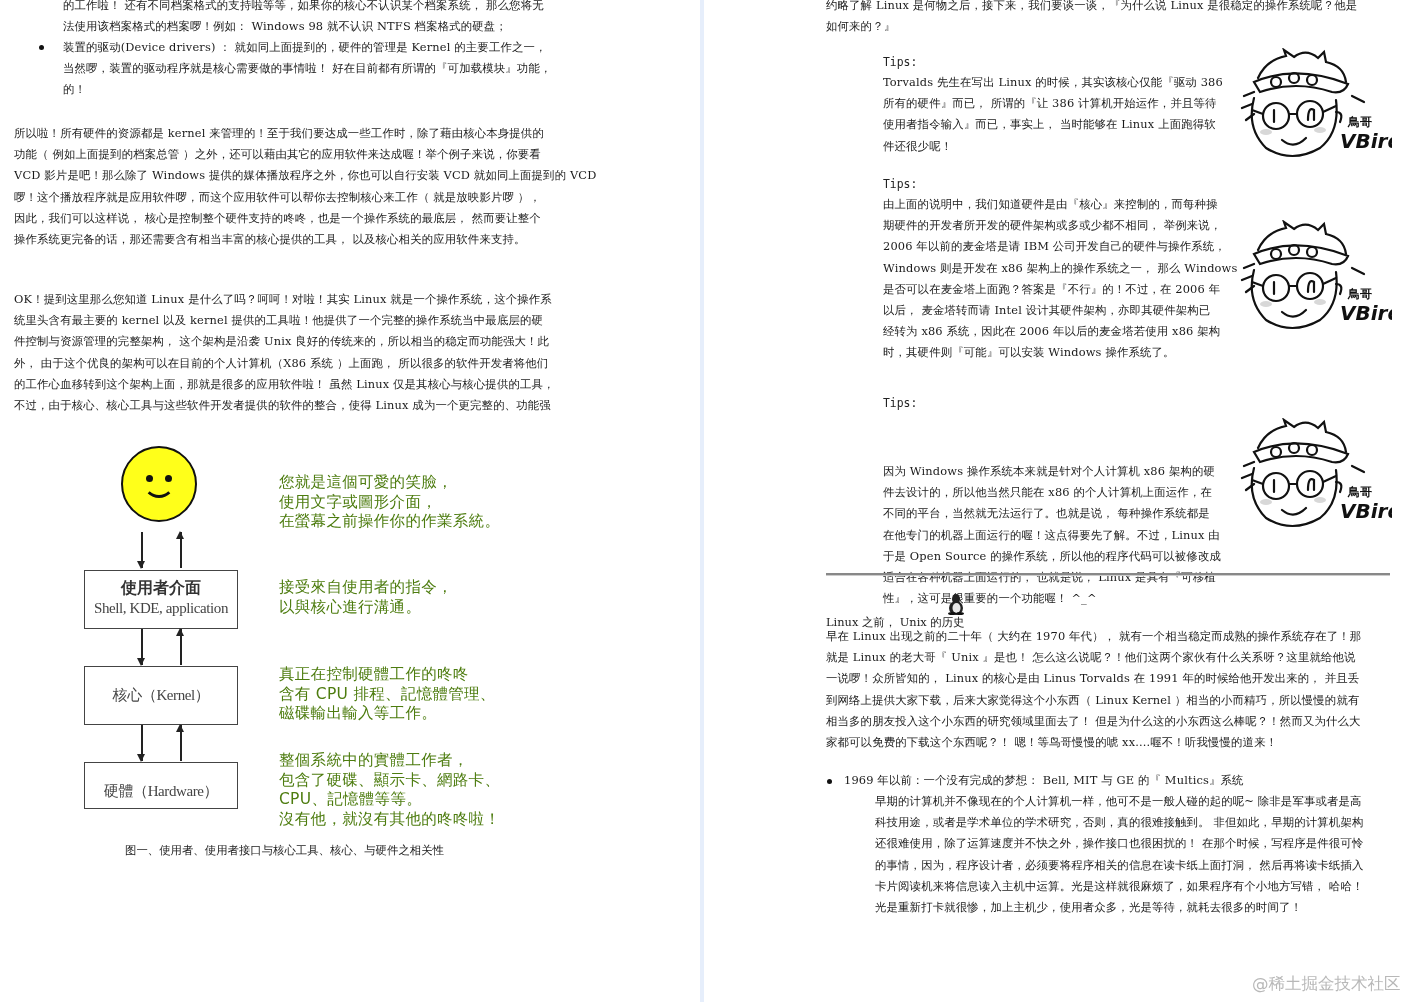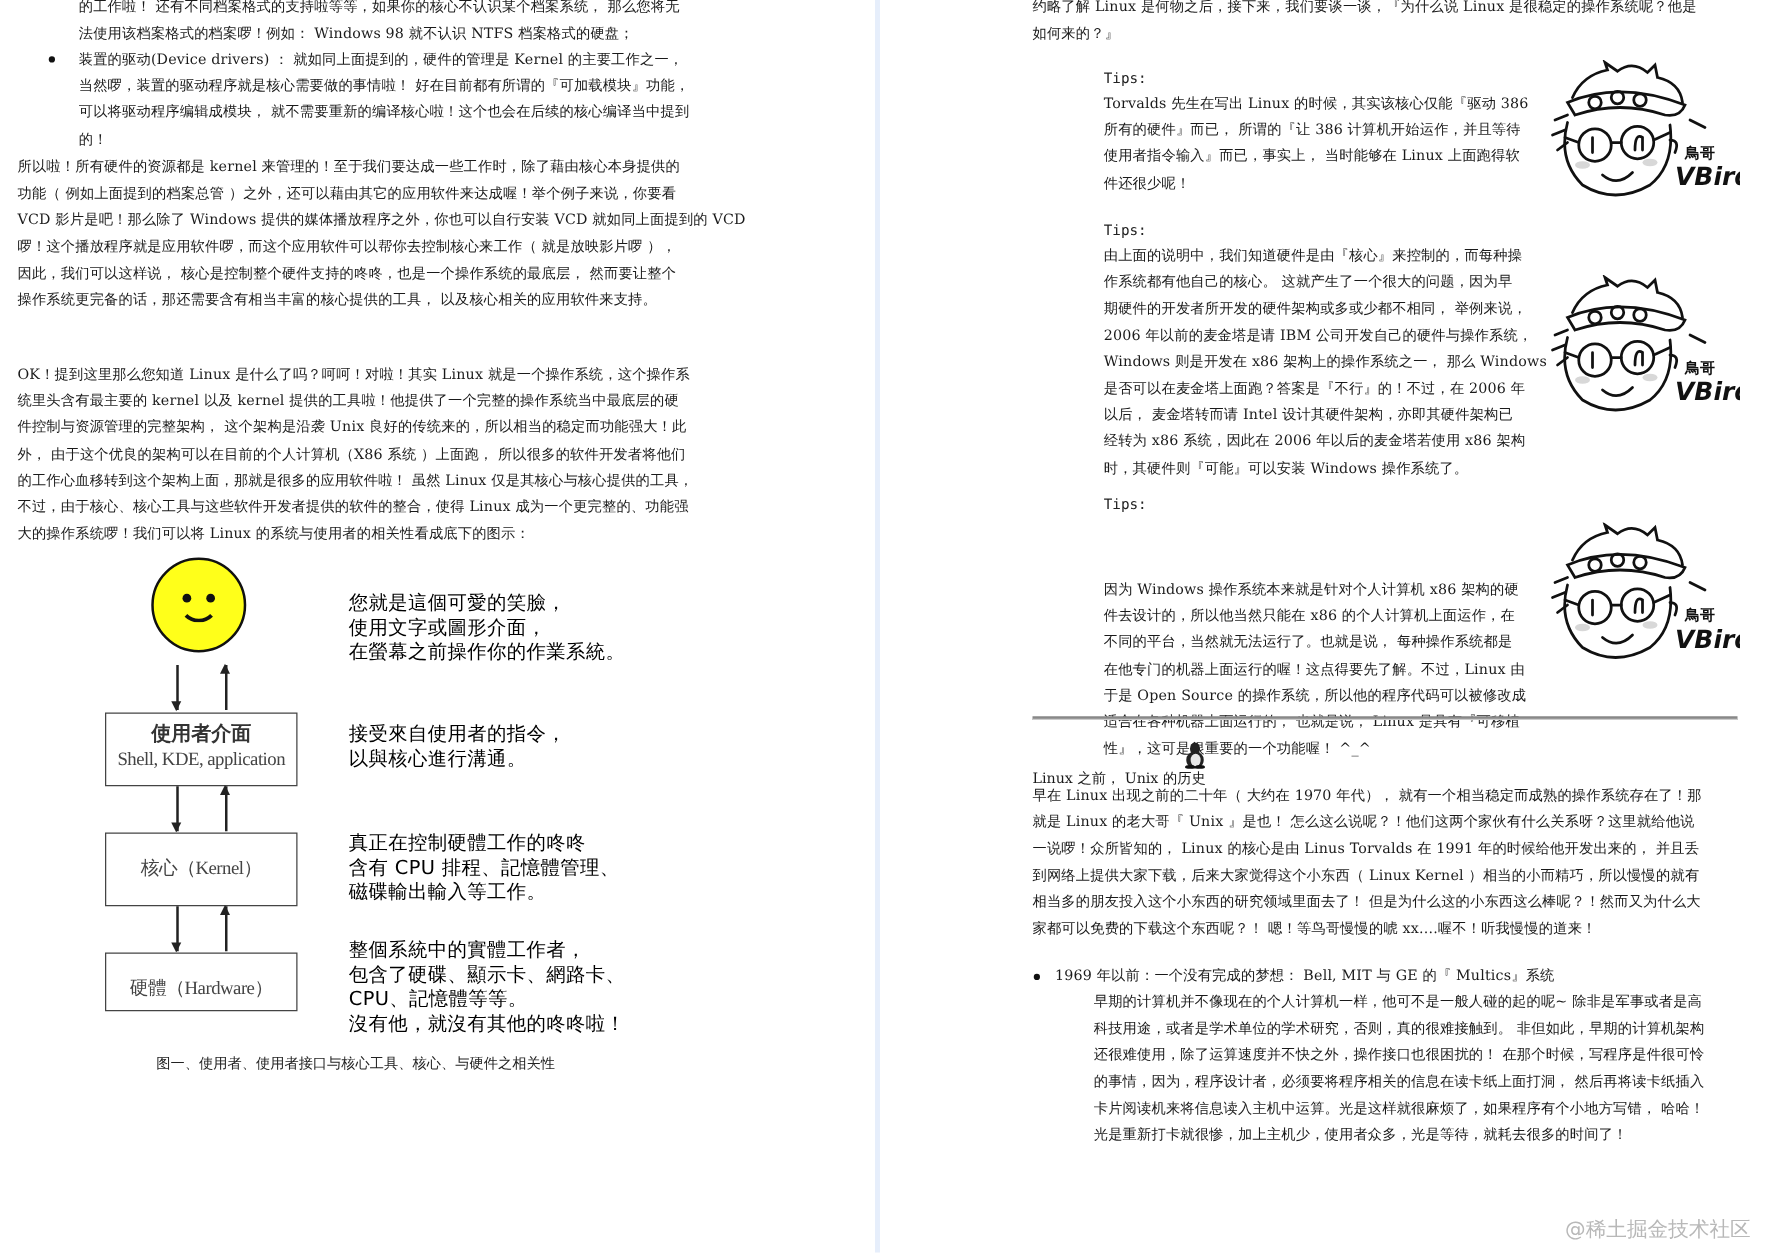--- a/index.html
+++ b/index.html
@@ -23,21 +23,21 @@
   .smiley { position: absolute; left: 41px; top: 6px; width: 76px; height: 76px; border-radius: 50%; background: #ffff1a; border: 2px solid #111; box-sizing: border-box; }
   .smiley .eye { position: absolute; top: 27px; width: 7px; height: 7px; border-radius: 50%; background: #111; }
   .smiley .eye.l { left: 23px; } .smiley .eye.r { left: 42px; }
   .smiley .mouth { position: absolute; left: 20px; top: 26px; width: 32px; height: 24px; border: 3px solid #111; border-top-color: transparent; border-left-color: transparent; border-right-color: transparent; border-radius: 0 0 20px 20px; box-sizing: border-box; }
   .dbox { position: absolute; left: 4px; width: 154px; border: 1.5px solid #444; box-sizing: border-box; text-align: center; color: #444; font-family: "Liberation Serif", "DejaVu Serif", serif; background: #fff; }
   .dbox .t1 { font-size: 16px; line-height: 20px; color: #333; font-weight: bold; }
   .dbox .t2 { font-size: 15px; line-height: 20px; letter-spacing: -0.4px; }
   .arrow { position: absolute; width: 1.5px; background: #222; }
   .arrow.down::after { content: ""; position: absolute; left: -4px; bottom: -1px; border-left: 4.5px solid transparent; border-right: 4.5px solid transparent; border-top: 8px solid #222; }
   .arrow.up::before { content: ""; position: absolute; left: -4px; top: -1px; border-left: 4.5px solid transparent; border-right: 4.5px solid transparent; border-bottom: 8px solid #222; }
-  .dnote { position: absolute; left: 199px; font-size: 15.5px; line-height: 19.5px; color: #000000; font-family: "DejaVu Sans", "Liberation Sans", sans-serif; white-space: nowrap; letter-spacing: 0.3px; }
+  .dnote { position: absolute; left: 199px; font-size: 15.5px; line-height: 19.5px; color: #4d7c0f; font-family: "DejaVu Sans", "Liberation Sans", sans-serif; white-space: nowrap; letter-spacing: 0.3px; }
   .caption { position: absolute; left: 45px; top: 403px; font-size: 11.4px; color: #222; white-space: nowrap; }
 
   
   .tips-label { position: absolute; font-size: 11.4px; color: #222; font-family: "DejaVu Sans Mono", "Liberation Mono", monospace; }
   .mascot { position: absolute; width: 156px; height: 112px; }
 
   .hr { position: absolute; left: 826px; top: 573px; width: 564px; height: 2px; background: #888; border-bottom: 1px solid #ccc; }
   .heading { position: absolute; left: 826px; top: 593px; font-size: 11.4px; white-space: nowrap; display: flex; align-items: flex-end; flex-direction: column; }
   .tux { width: 16px; height: 22px; margin-right: 1px; }
 
@@ -50,41 +50,39 @@
 
   <div class="p" style="left:63px; top:-5px;">
     <span class="line">的工作啦！ 还有不同档案格式的支持啦等等，如果你的核心不认识某个档案系统， 那么您将无</span>
     <span class="line">法使用该档案格式的档案啰！例如： Windows 98 就不认识 NTFS 档案格式的硬盘；</span>
   </div>
 
   <div class="bullet" style="left:39px; top:45px;"></div>
   <div class="p" style="left:63px; top:37px;">
     <span class="line">装置的驱动(Device drivers) ： 就如同上面提到的，硬件的管理是 Kernel 的主要工作之一，</span>
     <span class="line">当然啰，装置的驱动程序就是核心需要做的事情啦！ 好在目前都有所谓的『可加载模块』功能，</span>
-    <span class="line">可以将驱动程序编辑成模块， 就不需要重新的编译核心啦！这个也会在后续的核心编译当中提到</span>
     <span class="line">的！</span>
   </div>
 
   <div class="p" style="left:14px; top:123px;">
     <span class="line">所以啦！所有硬件的资源都是 kernel 来管理的！至于我们要达成一些工作时，除了藉由核心本身提供的</span>
     <span class="line">功能（ 例如上面提到的档案总管 ）之外，还可以藉由其它的应用软件来达成喔！举个例子来说，你要看</span>
     <span class="line">VCD 影片是吧！那么除了 Windows 提供的媒体播放程序之外，你也可以自行安装 VCD 就如同上面提到的 VCD</span>
     <span class="line">啰！这个播放程序就是应用软件啰，而这个应用软件可以帮你去控制核心来工作（ 就是放映影片啰 ），</span>
     <span class="line">因此，我们可以这样说， 核心是控制整个硬件支持的咚咚，也是一个操作系统的最底层， 然而要让整个</span>
     <span class="line">操作系统更完备的话，那还需要含有相当丰富的核心提供的工具， 以及核心相关的应用软件来支持。</span>
   </div>
 
   <div class="p" style="left:14px; top:289px;">
     <span class="line">OK！提到这里那么您知道 Linux 是什么了吗？呵呵！对啦！其实 Linux 就是一个操作系统，这个操作系</span>
     <span class="line">统里头含有最主要的 kernel 以及 kernel 提供的工具啦！他提供了一个完整的操作系统当中最底层的硬</span>
     <span class="line">件控制与资源管理的完整架构， 这个架构是沿袭 Unix 良好的传统来的，所以相当的稳定而功能强大！此</span>
     <span class="line">外， 由于这个优良的架构可以在目前的个人计算机（X86 系统 ）上面跑， 所以很多的软件开发者将他们</span>
     <span class="line">的工作心血移转到这个架构上面，那就是很多的应用软件啦！ 虽然 Linux 仅是其核心与核心提供的工具，</span>
     <span class="line">不过，由于核心、核心工具与这些软件开发者提供的软件的整合，使得 Linux 成为一个更完整的、功能强</span>
-    <span class="line">大的操作系统啰！我们可以将 Linux 的系统与使用者的相关性看成底下的图示：</span>
   </div>
 
   <div class="diagram">
     <div class="smiley">
       <div class="eye l"></div>
       <div class="eye r"></div>
       <div class="mouth"></div>
     </div>
 
     <div class="arrow down" style="left:61px; top:92px; height:36px;"></div>
@@ -147,21 +145,20 @@
 <div class="p" style="left:883px; top:72px;">
   <span class="line">Torvalds 先生在写出 Linux 的时候，其实该核心仅能『驱动 386</span>
   <span class="line">所有的硬件』而已， 所谓的『让 386 计算机开始运作，并且等待</span>
   <span class="line">使用者指令输入』而已，事实上， 当时能够在 Linux 上面跑得软</span>
   <span class="line">件还很少呢！</span>
 </div>
 
 <div class="tips-label" style="left:883px; top:177px;">Tips:</div>
 <div class="p" style="left:883px; top:194px;">
   <span class="line">由上面的说明中，我们知道硬件是由『核心』来控制的，而每种操</span>
-  <span class="line">作系统都有他自己的核心。 这就产生了一个很大的问题，因为早</span>
   <span class="line">期硬件的开发者所开发的硬件架构或多或少都不相同， 举例来说，</span>
   <span class="line">2006 年以前的麦金塔是请 IBM 公司开发自己的硬件与操作系统，</span>
   <span class="line">Windows 则是开发在 x86 架构上的操作系统之一， 那么 Windows</span>
   <span class="line">是否可以在麦金塔上面跑？答案是『不行』的！不过，在 2006 年</span>
   <span class="line">以后， 麦金塔转而请 Intel 设计其硬件架构，亦即其硬件架构已</span>
   <span class="line">经转为 x86 系统，因此在 2006 年以后的麦金塔若使用 x86 架构</span>
   <span class="line">时，其硬件则『可能』可以安装 Windows 操作系统了。</span>
 </div>
 
 <div class="tips-label" style="left:883px; top:396px;">Tips:</div>

